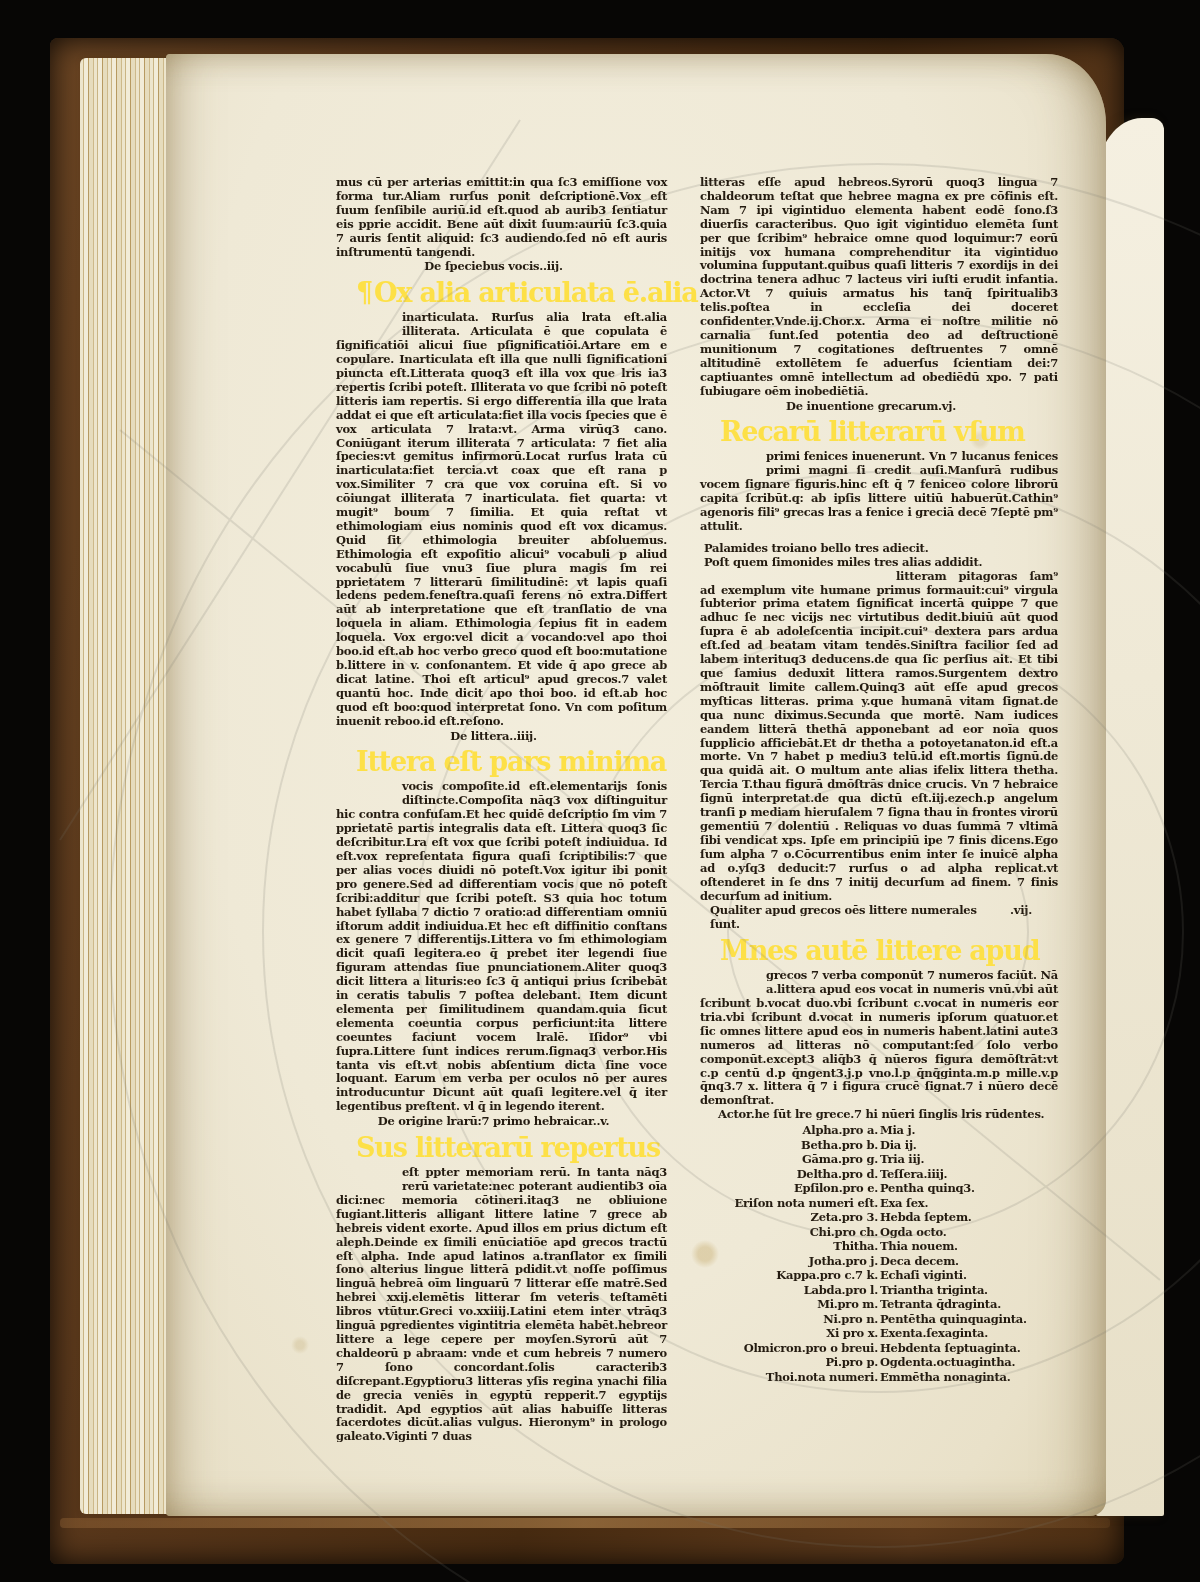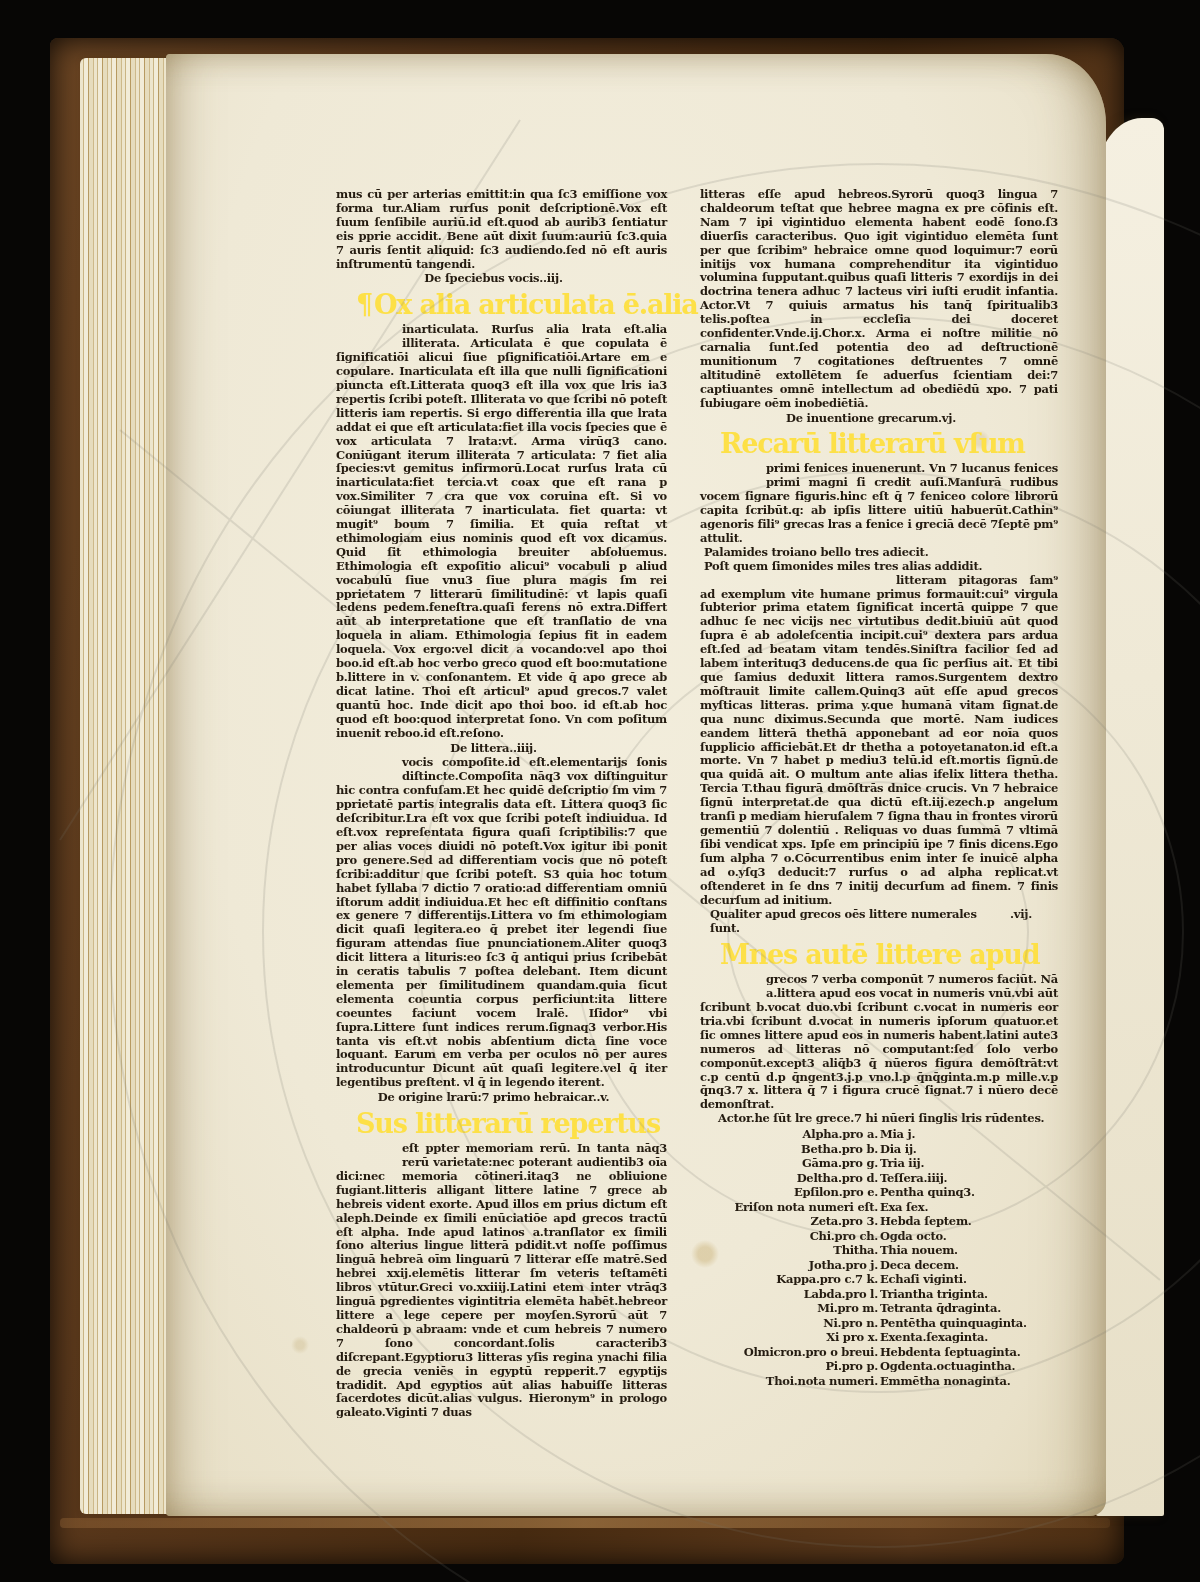--- a/index.html
+++ b/index.html
@@ -53,21 +53,21 @@
     background:
       radial-gradient(circle at 705px 1254px, rgba(190,160,90,.35) 0 7px, rgba(190,160,90,0) 14px),
       radial-gradient(circle at 980px 440px, rgba(185,160,100,.22) 0 5px, rgba(185,160,100,0) 10px),
       radial-gradient(circle at 300px 1345px, rgba(185,160,100,.25) 0 4px, rgba(185,160,100,0) 9px);
   }
   
   .watermark{position:absolute;inset:0;pointer-events:none;opacity:.8;}
 
   
   .col{
-    position:absolute;top:188px;
+    position:absolute;top:176px;
     color:#241b10;
     font-size:11.5px;line-height:13.9px;font-weight:700;
     letter-spacing:-.25px;
   }
   .col-left{left:336px;width:331px;}
   .col-right{left:700px;width:358px;}
   .para{text-align:justify;}
   .drop-space{float:left;width:66px;height:27px;}
   .section-line{display:flex;justify-content:center;padding:1px 26px 1px 10px;}
   .heading{
@@ -97,37 +97,38 @@
       <div class="section-line">
         <span>De ſpeciebus vocis.</span>
         <span>.iij.</span>
       </div>
       <div class="heading"><span class="mark">¶</span><span>Ox alia articulata ē.alia</span></div>
       <div class="para"><span class="drop-space"></span><span>inarticulata. Rurſus alia lrata eſt.alia illiterata. Articulata ē que copulata ē ſignificatiōi alicui ſiue pſignificatiōi.Artare em e copulare. Inarticulata eſt illa que nulli ſignificationi piuncta eſt.Litterata quoq3 eſt illa vox que lris ia3 repertis ſcribi poteſt. Illiterata vo que ſcribi nō poteſt litteris iam repertis. Si ergo differentia illa que lrata addat ei que eſt articulata:fiet illa vocis ſpecies que ē vox articulata 7 lrata:vt. Arma virūq3 cano. Coniūgant iterum illiterata 7 articulata: 7 fiet alia ſpecies:vt gemitus infirmorū.Locat rurſus lrata cū inarticulata:fiet tercia.vt coax que eſt rana p vox.Similiter 7 cra que vox coruina eſt. Si vo cōiungat illiterata 7 inarticulata. fiet quarta: vt mugit⁹ boum 7 ſimilia. Et quia reſtat vt ethimologiam eius nominis quod eſt vox dicamus. Quid ſit ethimologia breuiter abſoluemus. Ethimologia eſt expoſitio alicui⁹ vocabuli p aliud vocabulū ſiue vnu3 ſiue plura magis ſm rei pprietatem 7 litterarū ſimilitudinē: vt lapis quaſi ledens pedem.feneſtra.quaſi ferens nō extra.Differt aūt ab interpretatione que eſt tranſlatio de vna loquela in aliam. Ethimologia ſepius fit in eadem loquela. Vox ergo:vel dicit a vocando:vel apo thoi boo.id eſt.ab hoc verbo greco quod eſt boo:mutatione b.littere in v. conſonantem. Et vide q̄ apo grece ab dicat latine. Thoi eſt articul⁹ apud grecos.7 valet quantū hoc. Inde dicit apo thoi boo. id eſt.ab hoc quod eſt boo:quod interpretat ſono. Vn com poſitum inuenit reboo.id eſt.reſono.</span></div>
       <div class="section-line">
         <span>De littera.</span>
         <span>.iiij.</span>
       </div>
+      <div class="heading"><span>Ittera eſt pars minima</span></div>
       <div class="para"><span class="drop-space"></span><span>vocis compoſite.id eſt.elementarijs ſonis diſtincte.Compoſita nāq3 vox diſtinguitur hic contra confuſam.Et hec quidē deſcriptio ſm vim 7 pprietatē partis integralis data eſt.   Littera quoq3 ſic deſcribitur.Lra eſt vox que ſcribi poteſt indiuidua. Id eſt.vox repreſentata figura quaſi ſcriptibilis:7 que per alias voces diuidi nō poteſt.Vox igitur ibi ponit pro genere.Sed ad differentiam vocis que nō poteſt ſcribi:additur que ſcribi poteſt. S3 quia hoc totum habet ſyllaba 7 dictio 7 oratio:ad differentiam omniū iſtorum addit indiuidua.Et hec eſt diffinitio conſtans ex genere 7 differentijs.Littera vo ſm ethimologiam dicit quaſi legitera.eo q̄ prebet iter legendi ſiue figuram attendas ſiue pnunciationem.Aliter quoq3 dicit littera a lituris:eo ſc3 q̄ antiqui prius ſcribebāt in ceratis tabulis 7 poſtea delebant. Item dicunt elementa per ſimilitudinem quandam.quia ſicut elementa coeuntia corpus perficiunt:ita littere coeuntes faciunt vocem lralē.   Iſidor⁹ vbi ſupra.Littere ſunt indices rerum.ſignaq3 verbor.His tanta vis eſt.vt nobis abſentium dicta ſine voce loquant. Earum em verba per oculos nō per aures introducuntur Dicunt aūt quaſi legitere.vel q̄ iter legentibus preſtent. vl q̄ in legendo iterent.</span></div>
       <div class="section-line">
         <span>De origine lrarū:7 primo hebraicar.</span>
         <span>.v.</span>
       </div>
       <div class="heading"><span>Sus litterarū repertus</span></div>
       <div class="para"><span class="drop-space"></span><span>eſt ppter memoriam rerū. In tanta nāq3 rerū varietate:nec poterant audientib3 oīa dici:nec memoria cōtineri.itaq3 ne obliuione fugiant.litteris alligant littere latine 7 grece ab hebreis vident exorte. Apud illos em prius dictum eſt aleph.Deinde ex ſimili enūciatiōe apd grecos tractū eſt alpha. Inde apud latinos a.tranſlator ex ſimili ſono alterius lingue litterā pdidit.vt noſſe poſſimus linguā hebreā oīm linguarū 7 litterar eſſe matrē.Sed hebrei xxij.elemētis litterar ſm veteris teſtamēti libros vtūtur.Greci vo.xxiiij.Latini etem inter vtrāq3 linguā pgredientes vigintitria elemēta habēt.hebreor littere a lege cepere per moyſen.Syrorū aūt 7 chaldeorū p abraam: vnde et cum hebreis 7 numero 7 ſono concordant.ſolis caracterib3 diſcrepant.Egyptioru3 litteras yſis regina ynachi filia de grecia veniēs in egyptū repperit.7 egyptijs tradidit. Apd egyptios aūt alias habuiſſe litteras ſacerdotes dicūt.alias vulgus.   Hieronym⁹ in prologo galeato.Viginti 7 duas</span></div>
     </div>
   <div class="col col-right" id="col-right">
       <div class="para"><span>litteras eſſe apud hebreos.Syrorū quoq3 lingua 7 chaldeorum teſtat que hebree magna ex pre cōfinis eſt. Nam 7 ipi vigintiduo elementa habent eodē ſono.ſ3 diuerſis caracteribus. Quo igit vigintiduo elemēta ſunt per que ſcribim⁹ hebraice omne quod loquimur:7 eorū initijs vox humana comprehenditur ita vigintiduo volumina ſupputant.quibus quaſi litteris 7 exordijs in dei doctrina tenera adhuc 7 lacteus viri iuſti erudit infantia.   Actor.Vt 7 quiuis armatus his tanq̄ ſpiritualib3 telis.poſtea in eccleſia dei doceret confidenter.Vnde.ij.Chor.x. Arma ei noſtre militie nō carnalia ſunt.ſed potentia deo ad deſtructionē munitionum 7 cogitationes deſtruentes 7 omnē altitudinē extollētem ſe aduerſus ſcientiam dei:7 captiuantes omnē intellectum ad obediēdū xpo. 7 pati ſubiugare oēm inobediētiā.</span></div>
       <div class="section-line">
         <span>De inuentione grecarum.</span>
         <span>vj.</span>
       </div>
       <div class="heading"><span>Recarū litterarū vſum</span></div>
       <div class="para"><span class="drop-space"></span><span>primi fenices inuenerunt. Vn 7 lucanus fenices primi magni ſi credit auſi.Manſurā rudibus vocem ſignare figuris.hinc eſt q̄ 7 feniceo colore librorū capita ſcribūt.q: ab ipſis littere uitiū habuerūt.Cathin⁹ agenoris fili⁹ grecas lras a fenice i greciā decē 7ſeptē pm⁹ attulit.</span></div>
-      <div class="text-line" style="padding-left: 4px;">Palamides troiano bello tres adiecit.</div>
+      <div class="text-line" style="padding-left: 4px; margin-top: 8px;">Palamides troiano bello tres adiecit.</div>
       <div class="text-line" style="padding-left: 4px;">Poſt quem ſimonides miles tres alias addidit.</div>
       <div class="para" style="text-indent: 196px;"><span>litteram pitagoras ſam⁹ ad exemplum vite humane primus formauit:cui⁹ virgula ſubterior prima etatem ſignificat incertā quippe 7 que adhuc ſe nec vicijs nec virtutibus dedit.biuiū aūt quod ſupra ē ab adoleſcentia incipit.cui⁹ dextera pars ardua eſt.ſed ad beatam vitam tendēs.Siniſtra facilior ſed ad labem interituq3 deducens.de qua ſic perſius ait. Et tibi que ſamius deduxit littera ramos.Surgentem dextro mōſtrauit limite callem.Quinq3 aūt eſſe apud grecos myſticas litteras. prima y.que humanā vitam ſignat.de qua nunc diximus.Secunda    que mortē. Nam iudices eandem litterā thethā apponebant ad eor noīa quos ſupplicio afficiebāt.Et dr thetha a potoyetanaton.id eſt.a morte. Vn 7 habet p mediu3 telū.id eſt.mortis ſignū.de qua quidā ait. O multum ante alias ifelix littera thetha. Tercia T.thau figurā dmōſtrās dnice crucis. Vn 7 hebraice ſignū interpretat.de qua dictū eſt.iij.ezech.p angelum tranſi p mediam hieruſalem 7 ſigna thau in frontes virorū gementiū 7 dolentiū . Reliquas vo duas ſummā 7 vltimā ſibi vendicat xps. Ipſe em principiū ipe 7 finis dicens.Ego ſum alpha 7 o.Cōcurrentibus enim inter ſe inuicē alpha ad o.yſq3 deducit:7 rurſus o ad alpha replicat.vt oſtenderet in ſe dns 7 initij decurſum ad finem. 7 finis decurſum ad initium.</span></div>
       <div class="section-line">
         <span>Qualiter apud grecos oēs littere numerales ſunt.</span>
         <span>.vij.</span>
       </div>
       <div class="heading"><span>Mnes autē littere apud</span></div>
       <div class="para"><span class="drop-space"></span><span>grecos 7 verba componūt 7 numeros faciūt. Nā a.littera apud eos vocat in numeris vnū.vbi aūt ſcribunt b.vocat duo.vbi ſcribunt c.vocat in numeris eor tria.vbi ſcribunt d.vocat in numeris ipſorum quatuor.et ſic omnes littere apud eos in numeris habent.latini aute3 numeros ad litteras nō computant:ſed ſolo verbo componūt.except3 aliq̄b3 q̄ nūeros figura demōſtrāt:vt c.p centū d.p q̄ngent3.j.p vno.l.p q̄nq̄ginta.m.p mille.v.p q̄nq3.7 x. littera q̄ 7 i figura crucē ſignat.7 i nūero decē demonſtrat.</span></div>
       <div class="tbl-caption">Actor.he ſūt lre grece.7 hi nūeri ſinglis lris rūdentes.</div>
       <div class="letter-table">

